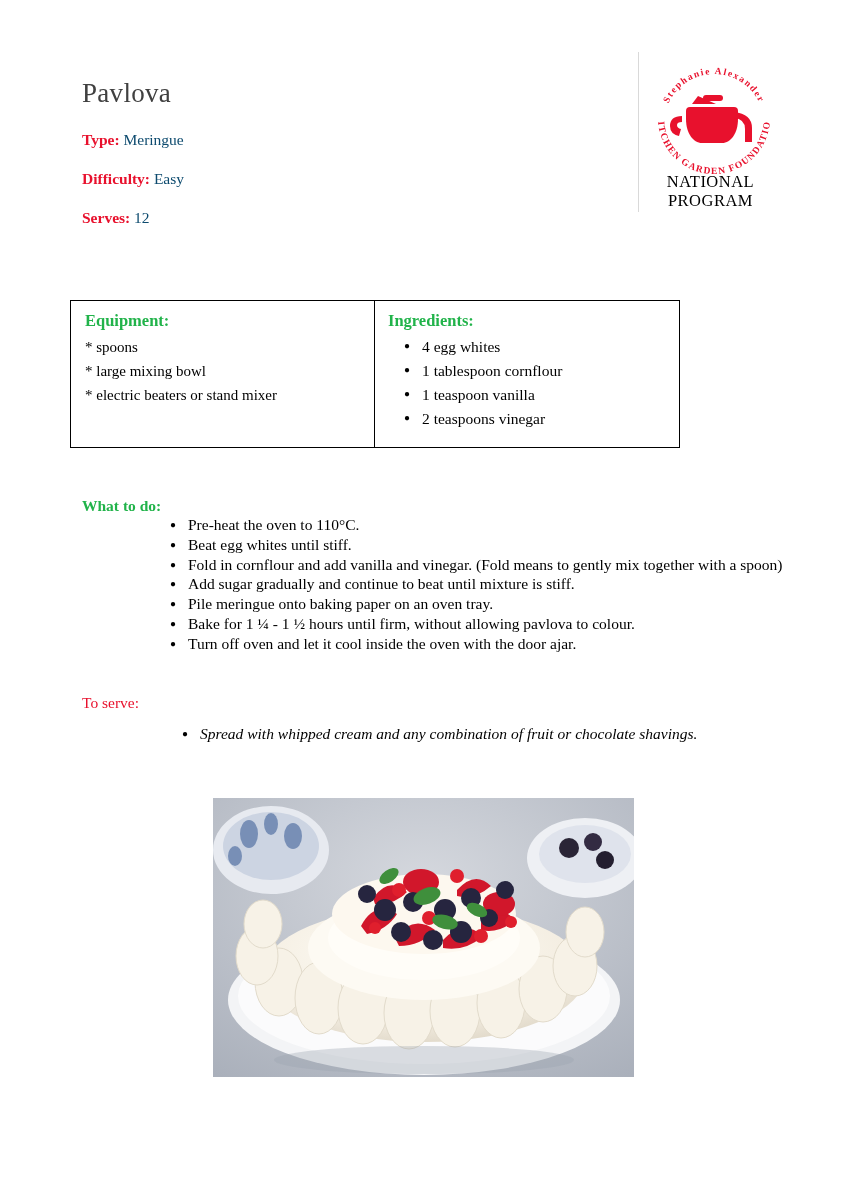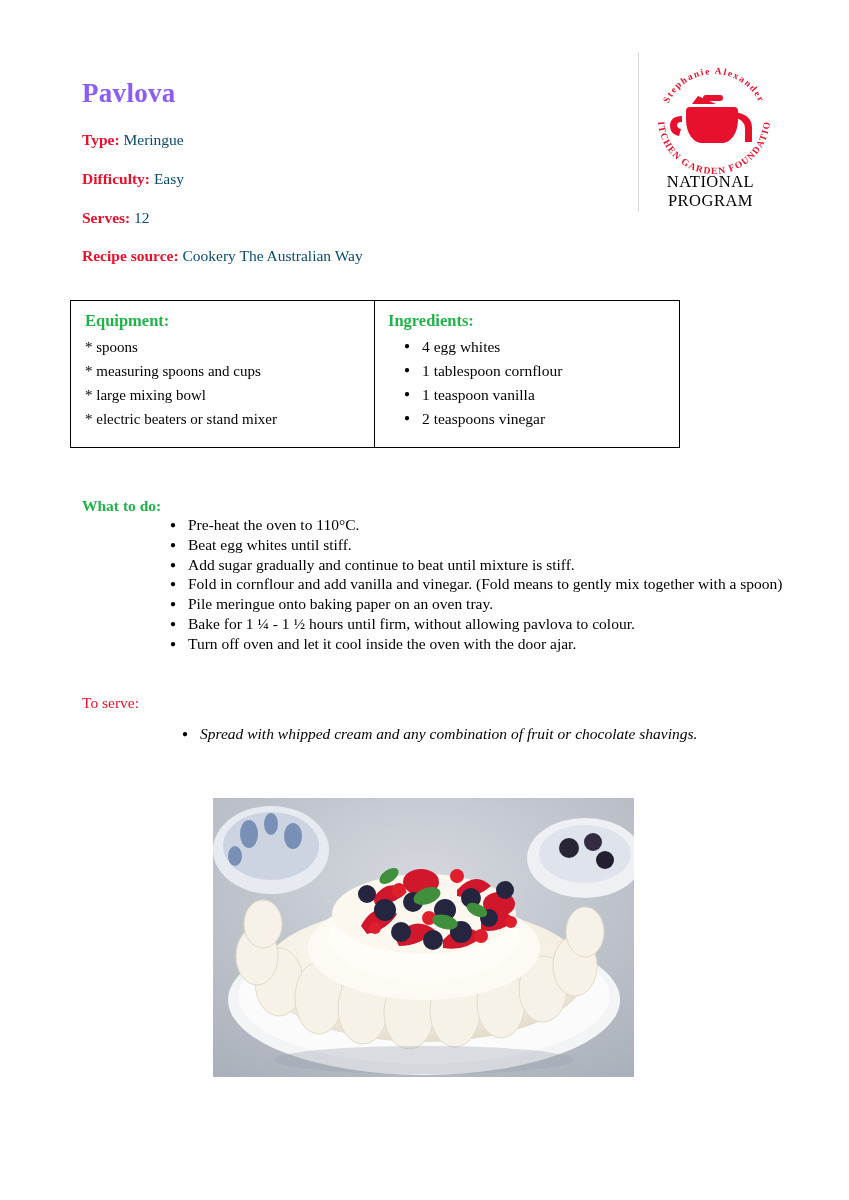--- a/index.html
+++ b/index.html
@@ -22,22 +22,22 @@
     height: 1200px;
     background: #fff;
   }
 
   
   .title {
     position: absolute;
     left: 82px;
     top: 78px;
     font-size: 27px;
-    font-weight: bold;
-    color: #8b5cf6;
+    font-weight: normal;
+    color: #404040;
     letter-spacing: .3px;
   }
   .meta {
     position: absolute;
     left: 82px;
     font-size: 15.5px;
     white-space: nowrap;
   }
   .meta .lab {
     color: #e8112d;
@@ -222,24 +222,20 @@
     <span class="lab">Type:</span>
     <span class="val">Meringue</span>
   </div>
   <div class="meta meta-diff">
     <span class="lab">Difficulty:</span>
     <span class="val">Easy</span>
   </div>
   <div class="meta meta-serves">
     <span class="lab">Serves:</span>
     <span class="val">12</span>
-  </div>
-  <div class="meta meta-source">
-    <span class="lab">Recipe source:</span>
-    <span class="val">Cookery The Australian Way</span>
   </div>
 
   <div class="logo-sep"></div>
   <div class="logo">
     <svg class="logo-ring" viewBox="0 0 136 136">
       <defs>
         <path id="arcTop" d="M 18,72 A 50,50 0 0 1 118,72" fill="none"></path>
         <path id="arcBot" d="M 12,66 A 56,56 0 0 0 124,66" fill="none"></path>
       </defs>
       <text font-family="Liberation Serif, serif" font-size="9.5" font-weight="bold" fill="#e8112d" letter-spacing="1.6">
@@ -260,41 +256,40 @@
     <div class="logo-national">
       <div>NATIONAL</div>
       <div>PROGRAM</div>
     </div>
   </div>
 
   <div class="box-wrap">
     <div class="box-col left">
       <div class="box-head">Equipment:</div>
       <div class="box-line">* spoons</div>
-      <div class="box-line">* measuring spoons and cups</div>
       <div class="box-line">* large mixing bowl</div>
       <div class="box-line">* electric beaters or stand mixer</div>
     </div>
     <div class="box-col right">
       <div class="box-head">Ingredients:</div>
       <ul class="bullets">
         <li>4 egg whites</li>
         <li>1 tablespoon cornflour</li>
         <li>1 teaspoon vanilla</li>
         <li>2 teaspoons vinegar</li>
       </ul>
     </div>
   </div>
 
   <div class="section-head head-whattodo">What to do:</div>
   <ul class="steps">
     <li>Pre-heat the oven to 110°C.</li>
     <li>Beat egg whites until stiff.</li>
+    <li>Fold in cornflour and add vanilla and vinegar. (Fold means to gently mix together with a spoon)</li>
     <li>Add sugar gradually and continue to beat until mixture is stiff.</li>
-    <li>Fold in cornflour and add vanilla and vinegar. (Fold means to gently mix together with a spoon)</li>
     <li>Pile meringue onto baking paper on an oven tray.</li>
     <li>Bake for 1 ¼ - 1 ½ hours until firm, without allowing pavlova to colour.</li>
     <li>Turn off oven and let it cool inside the oven with the door ajar.</li>
   </ul>
 
   <div class="section-head head-toserve">To serve:</div>
   <ul class="serve-list">
     <li>Spread with whipped cream and any combination of fruit or chocolate shavings.</li>
   </ul>
 

